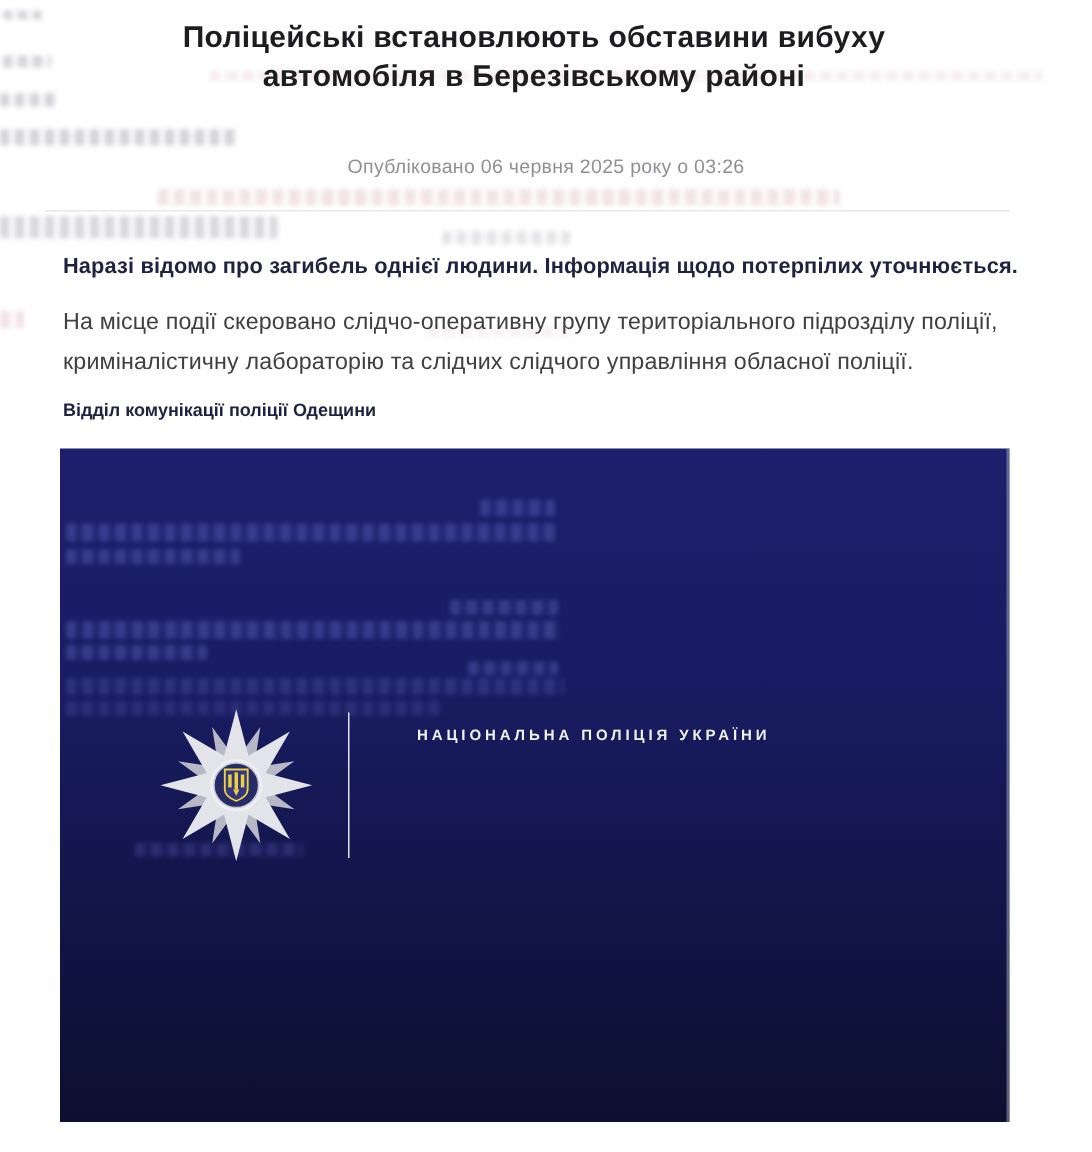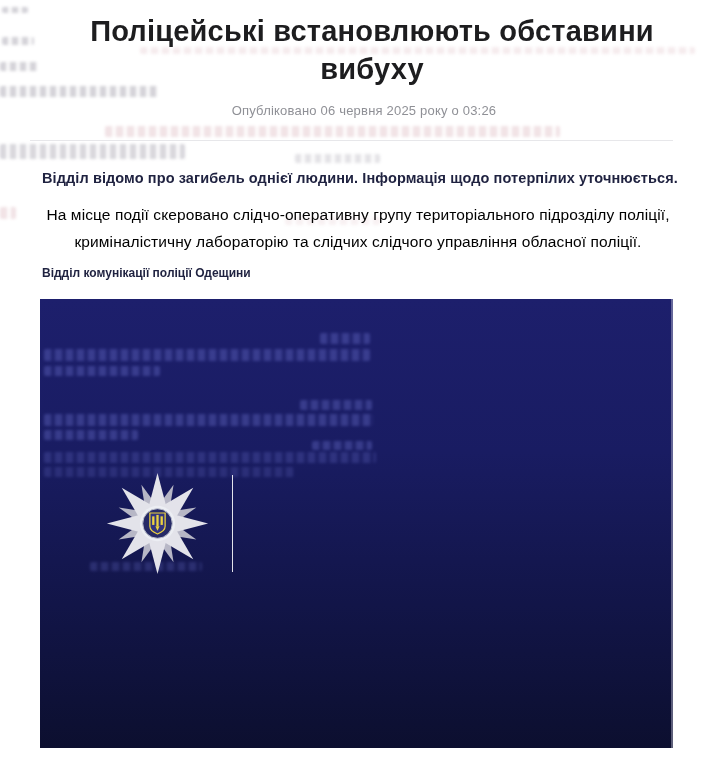--- a/index.html
+++ b/index.html
@@ -1,34 +1,34 @@
 <!DOCTYPE html>
 <html><head>
 <meta charset="utf-8">
 <style>
   * { margin:0; padding:0; box-sizing:border-box; }
   html,body { width:728px; height:768px; background:#ffffff;
     font-family:"Liberation Sans","DejaVu Sans",sans-serif; }
   .page { position:relative; width:728px; height:768px; overflow:hidden; background:#fff; }
 
-  .headline { position:absolute; top:12px; left:52px; width:640px; text-align:center;
-    font-size:29px; font-weight:700; color:#1d1d1f; line-height:1.32; letter-spacing:.2px; }
+  .headline { position:absolute; top:12px; left:36px; width:640px; text-align:center;
+    font-size:20px; font-weight:700; color:#1d1d1f; line-height:1.32; letter-spacing:.2px; }
   .headline span { display:block; }
 
   .pubdate { position:absolute; top:103px; left:0; width:728px; text-align:center;
     font-size:13px; color:#8f9096; letter-spacing:.2px; }
 
   .divider { position:absolute; top:140px; left:30px; width:643px; height:1px;
     background:#e7e7ea; }
 
   .lead { position:absolute; top:170px; left:42px; width:660px;
     font-size:14.5px; font-weight:700; color:#1f2240; letter-spacing:.1px; }
 
   .bodytext { position:absolute; top:202px; left:42px; width:632px;
-    font-size:15.5px; color:#000000; line-height:1.72; letter-spacing:.1px; white-space:pre-line;text-align:center; }
+    font-size:15.5px; color:#404040; line-height:1.72; letter-spacing:.1px; white-space:pre-line; }
 
   .byline { position:absolute; top:266px; left:42px; width:631px; text-align:left;
     font-size:12px; font-weight:700; color:#1f2240; }
 
   .banner { position:absolute; top:299px; left:40px; width:633px; height:449px;
     background:linear-gradient(180deg,#1d1f6c 0%,#191c62 34%,#121548 68%,#0c0f2f 100%);
     box-shadow: inset -2px 0 0 rgba(190,190,210,0.45); overflow:hidden; }
 
   .badge { position:absolute; left:65px; top:172px; width:105px; height:105px; }
   .vrule { position:absolute; left:192px; top:176px; width:1px; height:97px;
@@ -54,27 +54,28 @@
   <div class="ghost g-gray" style="left:0;top:62px;width:38px;height:9px;"></div>
   <div class="ghost g-gray" style="left:0;top:86px;width:158px;height:11px;"></div>
   <div class="ghost g-pink" style="left:105px;top:126px;width:455px;height:11px;"></div>
   <div class="ghost g-gray" style="left:0;top:144px;width:185px;height:15px;opacity:.5;"></div>
   <div class="ghost g-gray" style="left:295px;top:154px;width:85px;height:9px;opacity:.35;"></div>
   <div class="ghost g-pink" style="left:0;top:207px;width:16px;height:12px;"></div>
   <div class="ghost g-pink" style="left:285px;top:217px;width:95px;height:8px;opacity:.22;"></div>
 
   <h1 class="headline">
     <span>Поліцейські встановлюють обставини вибуху</span>
+    <span>автомобіля в Березівському районі</span>
   </h1>
 
   <div class="pubdate">Опубліковано 06 червня 2025 року о 03:26</div>
 
   <div class="divider"></div>
 
-  <p class="lead">Відділ відомо про загибель однієї людини. Інформація щодо потерпілих уточнюється.</p>
+  <p class="lead">Наразі відомо про загибель однієї людини. Інформація щодо потерпілих уточнюється.</p>
 
   <p class="bodytext">На місце події скеровано слідчо-оперативну групу територіального підрозділу поліції,  криміналістичну лабораторію та слідчих слідчого управління обласної поліції.</p>
 
   <div class="byline">Відділ комунікації поліції Одещини</div>
 
   <div class="banner">
 
     <div class="ghost g-blue" style="left:280px;top:34px;width:50px;height:11px;"></div>
     <div class="ghost g-blue" style="left:4px;top:50px;width:326px;height:12px;"></div>
     <div class="ghost g-blue" style="left:4px;top:67px;width:116px;height:10px;"></div>
@@ -110,15 +111,16 @@
       <path d="M -8,-11 L 8,-11 L 8,3 Q 8,8 0,11 Q -8,8 -8,3 Z" fill="#32357f" stroke="#ecd23f" stroke-width="1.3"></path>
       <g fill="#ecd23f">
         <rect x="-5.6" y="-7.5" width="2.4" height="9"></rect>
         <rect x="-1.2" y="-9" width="2.4" height="12"></rect>
         <rect x="3.2" y="-7.5" width="2.4" height="9"></rect>
         <path d="M -2.2,3 L 0,7.5 L 2.2,3 Z"></path>
       </g>
     </svg>
 
     <div class="vrule"></div>
+    <div class="orgline">НАЦІОНАЛЬНА ПОЛІЦІЯ УКРАЇНИ</div>
   </div>
 
 </div>
 
 </body></html>

